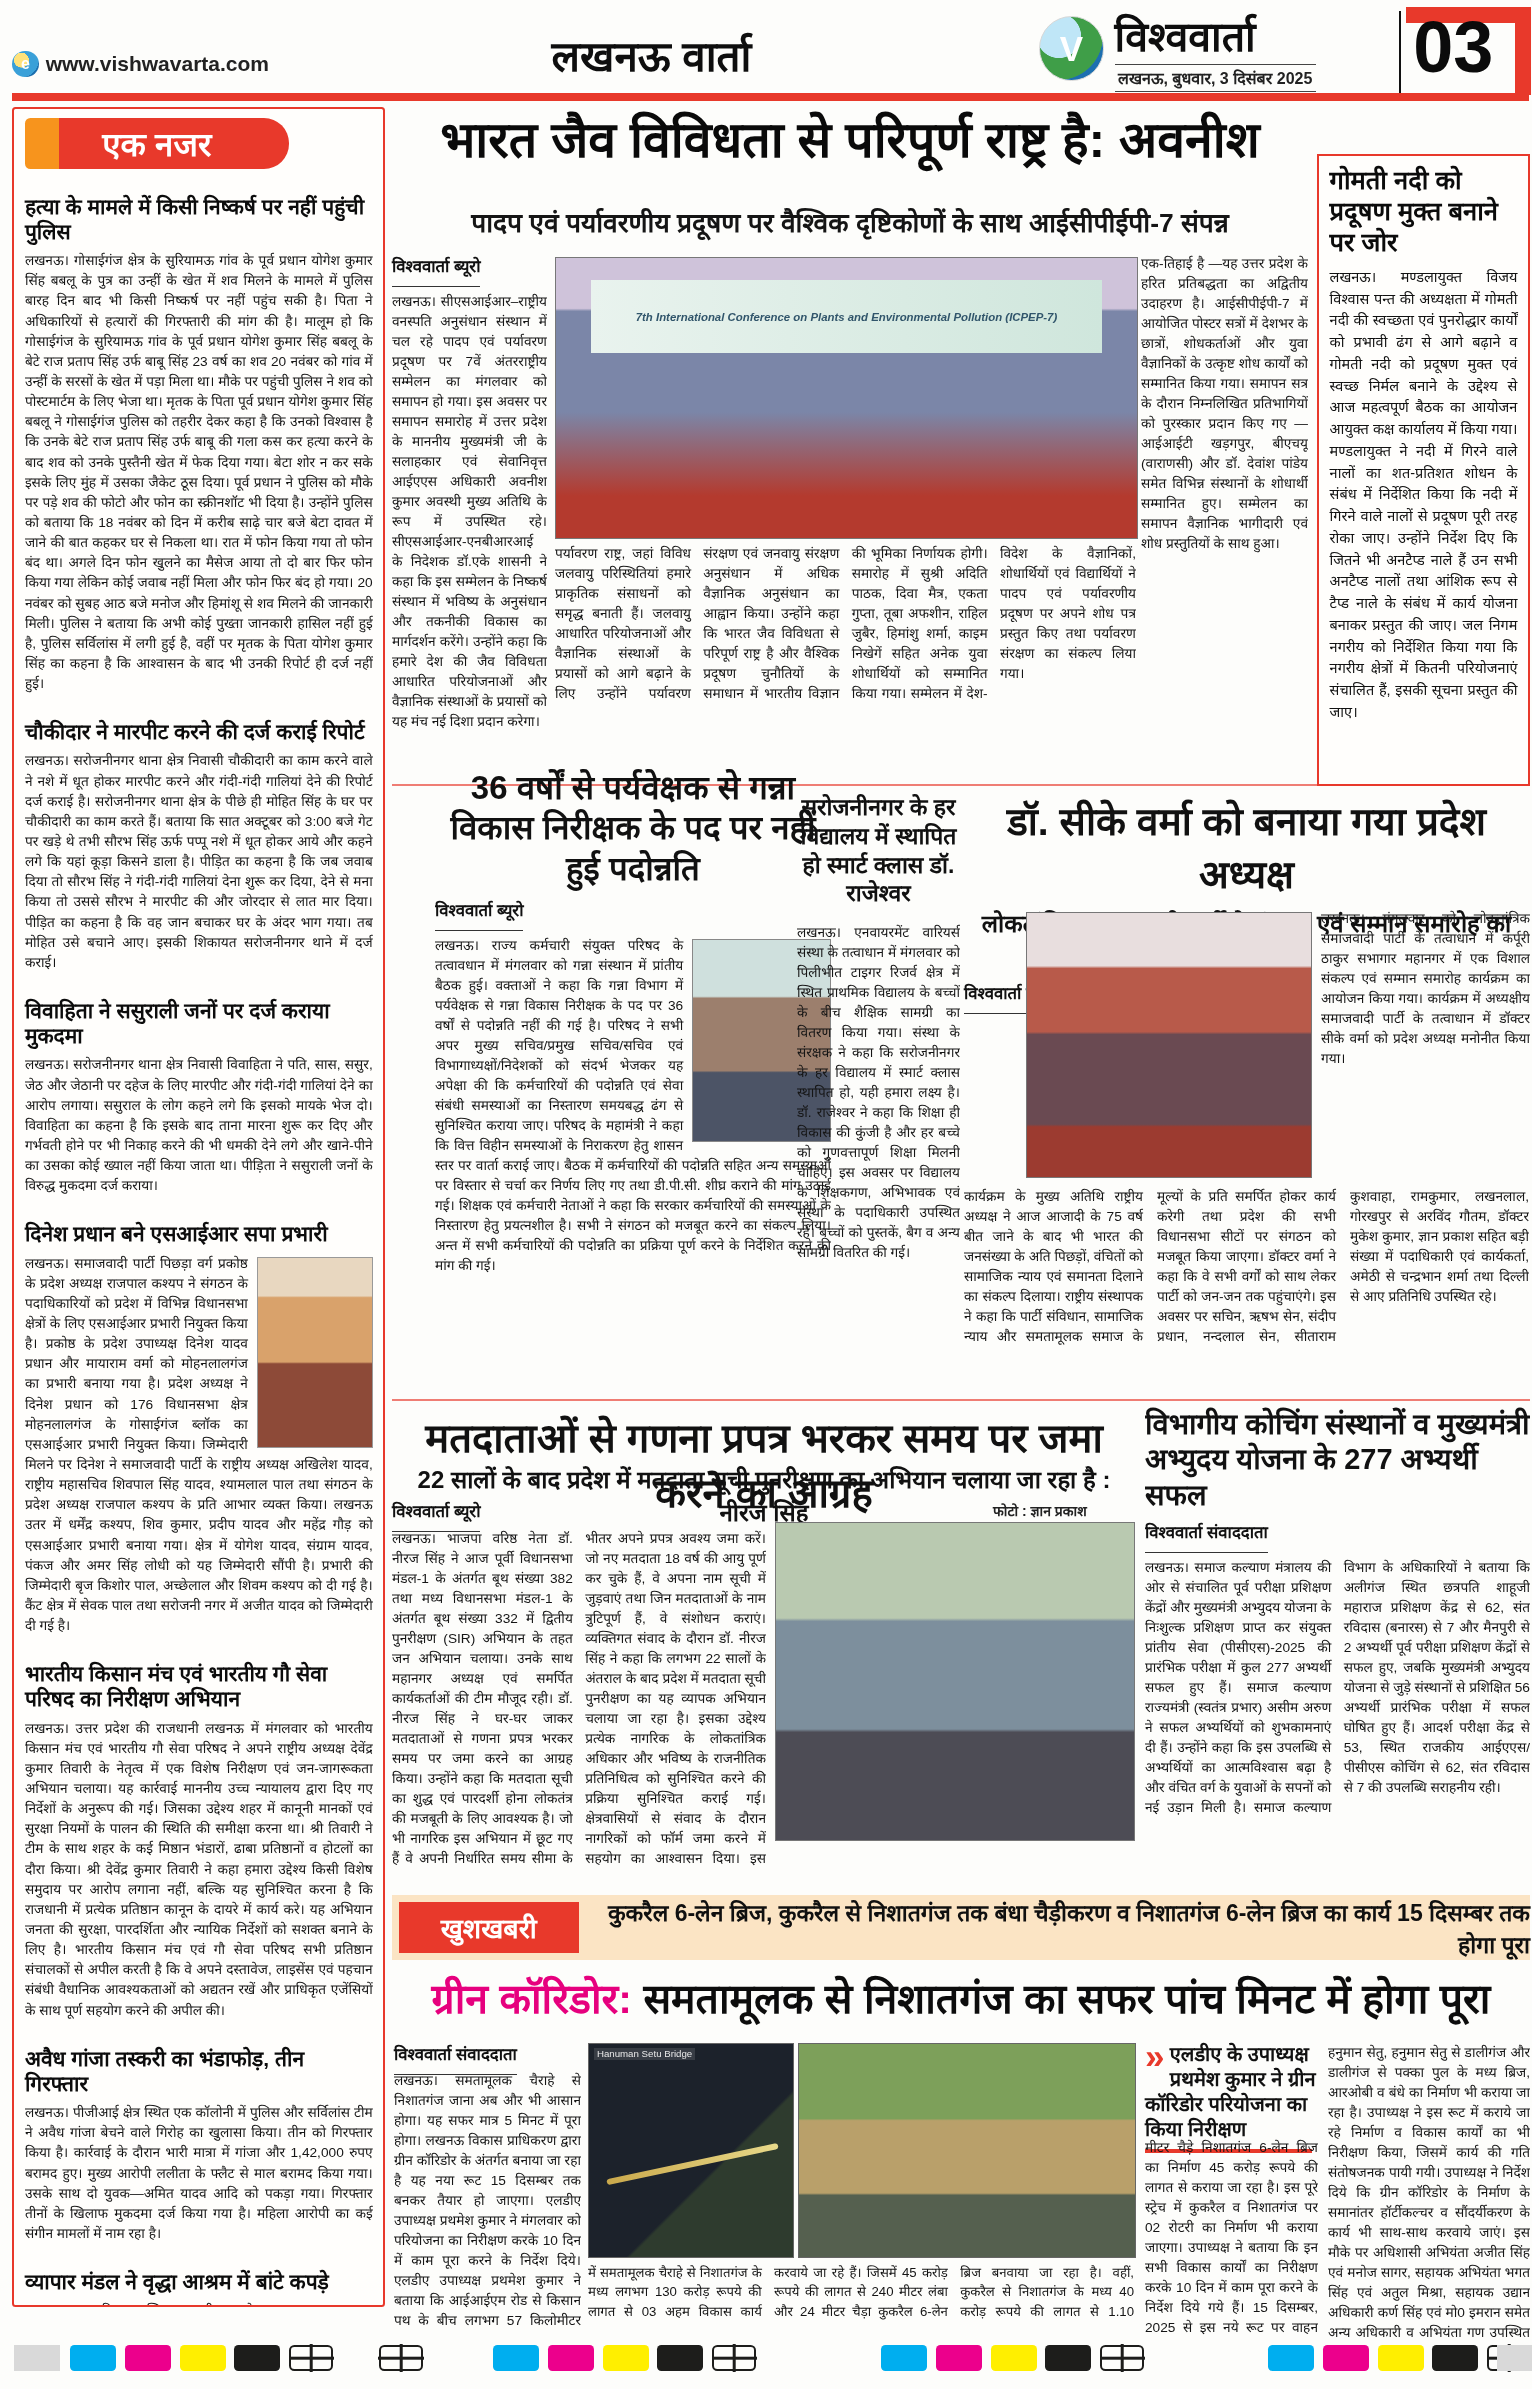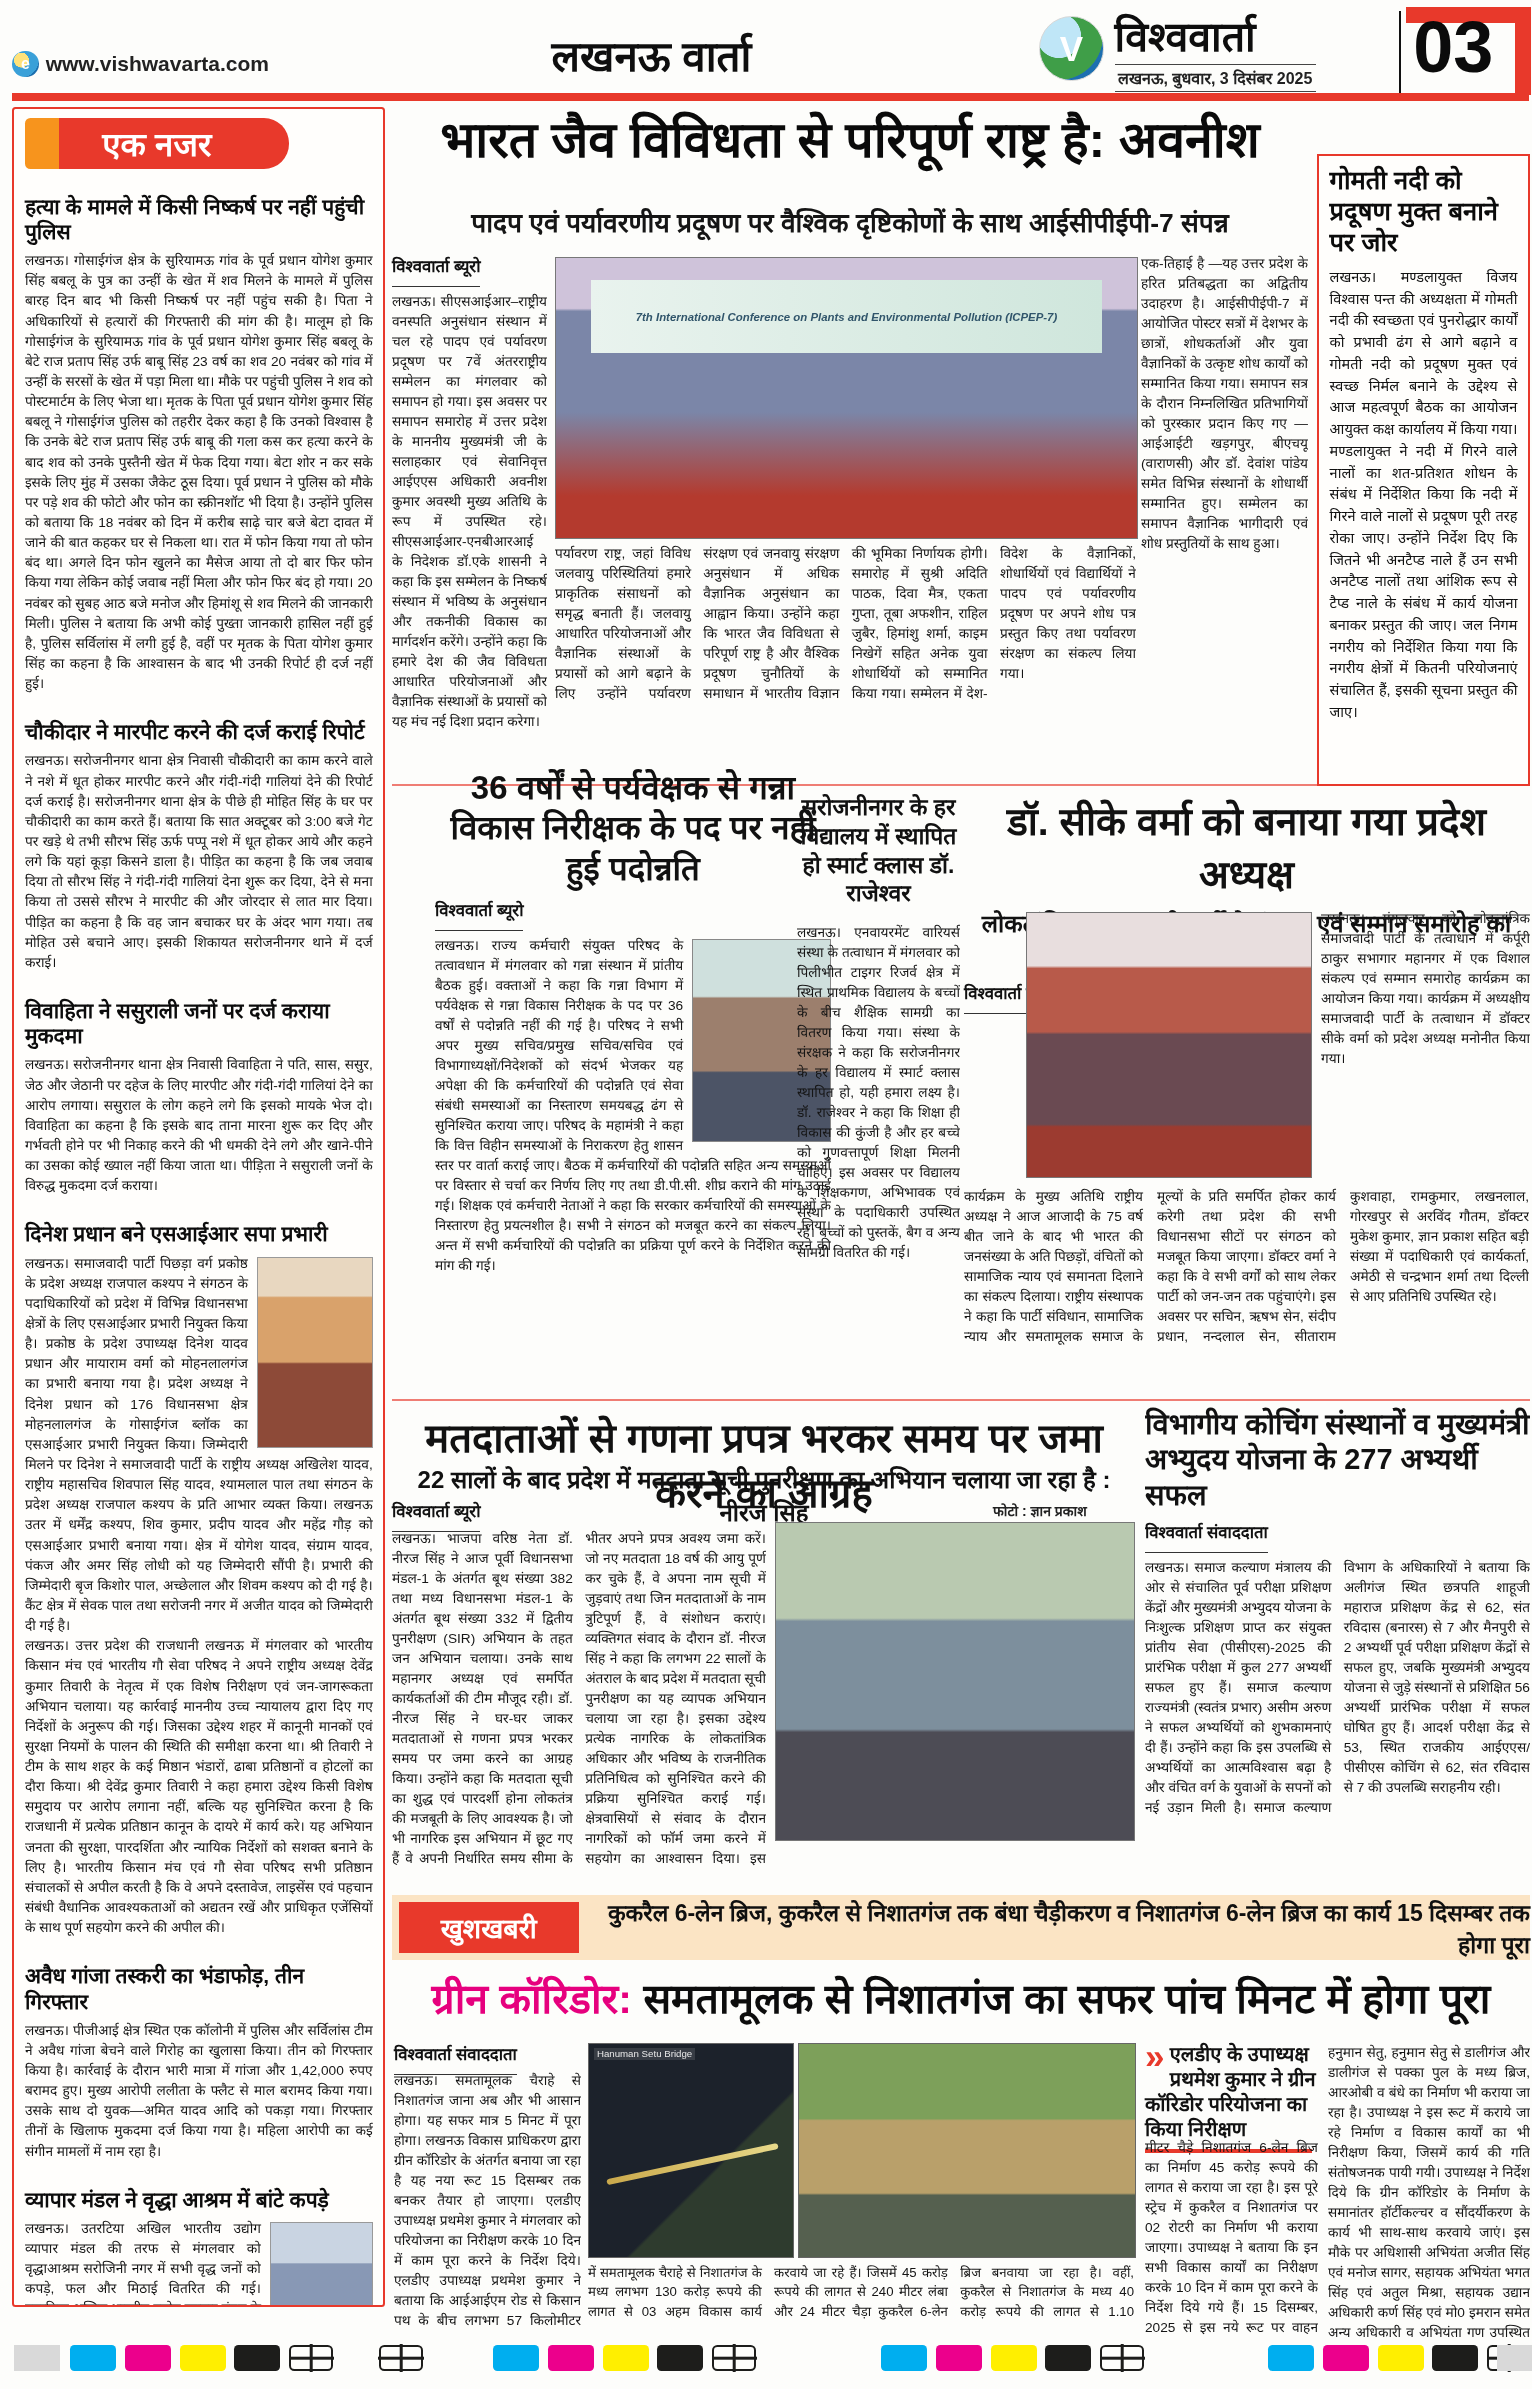--- a/index.html
+++ b/index.html
@@ -133,20 +133,21 @@
     <div class="en-body">लखनऊ। सरोजनीनगर थाना क्षेत्र निवासी विवाहिता ने पति, सास, ससुर, जेठ और जेठानी पर दहेज के लिए मारपीट और गंदी-गंदी गालियां देने का आरोप लगाया। ससुराल के लोग कहने लगे कि इसको मायके भेज दो। विवाहिता का कहना है कि इसके बाद ताना मारना शुरू कर दिए और गर्भवती होने पर भी निकाह करने की भी धमकी देने लगे और खाने-पीने का उसका कोई ख्याल नहीं किया जाता था। पीड़िता ने ससुराली जनों के विरुद्ध मुकदमा दर्ज कराया।</div>
   </div>
   <div>
     <div class="en-title">दिनेश प्रधान बने एसआईआर सपा प्रभारी</div>
     <div class="en-body">
       <span class="en-photo p1"></span>
       <span>लखनऊ। समाजवादी पार्टी पिछड़ा वर्ग प्रकोष्ठ के प्रदेश अध्यक्ष राजपाल कश्यप ने संगठन के पदाधिकारियों को प्रदेश में विभिन्न विधानसभा क्षेत्रों के लिए एसआईआर प्रभारी नियुक्त किया है। प्रकोष्ठ के प्रदेश उपाध्यक्ष दिनेश यादव प्रधान और मायाराम वर्मा को मोहनलालगंज का प्रभारी बनाया गया है। प्रदेश अध्यक्ष ने दिनेश प्रधान को 176 विधानसभा क्षेत्र मोहनलालगंज के गोसाईगंज ब्लॉक का एसआईआर प्रभारी नियुक्त किया। जिम्मेदारी मिलने पर दिनेश ने समाजवादी पार्टी के राष्ट्रीय अध्यक्ष अखिलेश यादव, राष्ट्रीय महासचिव शिवपाल सिंह यादव, श्यामलाल पाल तथा संगठन के प्रदेश अध्यक्ष राजपाल कश्यप के प्रति आभार व्यक्त किया। लखनऊ उतर में धर्मेंद्र कश्यप, शिव कुमार, प्रदीप यादव और महेंद्र गौड़ को एसआईआर प्रभारी बनाया गया। क्षेत्र में योगेश यादव, संग्राम यादव, पंकज और अमर सिंह लोधी को यह जिम्मेदारी सौंपी है। प्रभारी की जिम्मेदारी बृज किशोर पाल, अच्छेलाल और शिवम कश्यप को दी गई है। कैंट क्षेत्र में सेवक पाल तथा सरोजनी नगर में अजीत यादव को जिम्मेदारी दी गई है।</span>
     </div>
   </div>
   <div>
+    <div class="en-title">भारतीय किसान मंच एवं भारतीय गौ सेवा परिषद का निरीक्षण अभियान</div>
     <div class="en-body">लखनऊ। उत्तर प्रदेश की राजधानी लखनऊ में मंगलवार को भारतीय किसान मंच एवं भारतीय गौ सेवा परिषद ने अपने राष्ट्रीय अध्यक्ष देवेंद्र कुमार तिवारी के नेतृत्व में एक विशेष निरीक्षण एवं जन-जागरूकता अभियान चलाया। यह कार्रवाई माननीय उच्च न्यायालय द्वारा दिए गए निर्देशों के अनुरूप की गई। जिसका उद्देश्य शहर में कानूनी मानकों एवं सुरक्षा नियमों के पालन की स्थिति की समीक्षा करना था। श्री तिवारी ने टीम के साथ शहर के कई मिष्ठान भंडारों, ढाबा प्रतिष्ठानों व होटलों का दौरा किया। श्री देवेंद्र कुमार तिवारी ने कहा हमारा उद्देश्य किसी विशेष समुदाय पर आरोप लगाना नहीं, बल्कि यह सुनिश्चित करना है कि राजधानी में प्रत्येक प्रतिष्ठान कानून के दायरे में कार्य करे। यह अभियान जनता की सुरक्षा, पारदर्शिता और न्यायिक निर्देशों को सशक्त बनाने के लिए है। भारतीय किसान मंच एवं गौ सेवा परिषद सभी प्रतिष्ठान संचालकों से अपील करती है कि वे अपने दस्तावेज, लाइसेंस एवं पहचान संबंधी वैधानिक आवश्यकताओं को अद्यतन रखें और प्राधिकृत एजेंसियों के साथ पूर्ण सहयोग करने की अपील की।</div>
   </div>
   <div>
     <div class="en-title">अवैध गांजा तस्करी का भंडाफोड़, तीन गिरफ्तार</div>
     <div class="en-body">लखनऊ। पीजीआई क्षेत्र स्थित एक कॉलोनी में पुलिस और सर्विलांस टीम ने अवैध गांजा बेचने वाले गिरोह का खुलासा किया। तीन को गिरफ्तार किया है। कार्रवाई के दौरान भारी मात्रा में गांजा और 1,42,000 रुपए बरामद हुए। मुख्य आरोपी ललीता के फ्लैट से माल बरामद किया गया। उसके साथ दो युवक—अमित यादव आदि को पकड़ा गया। गिरफ्तार तीनों के खिलाफ मुकदमा दर्ज किया गया है। महिला आरोपी का कई संगीन मामलों में नाम रहा है।</div>
   </div>
   <div>
     <div class="en-title">व्यापार मंडल ने वृद्धा आश्रम में बांटे कपड़े</div>
     <div class="en-body">
       <span class="en-photo p2"></span>

